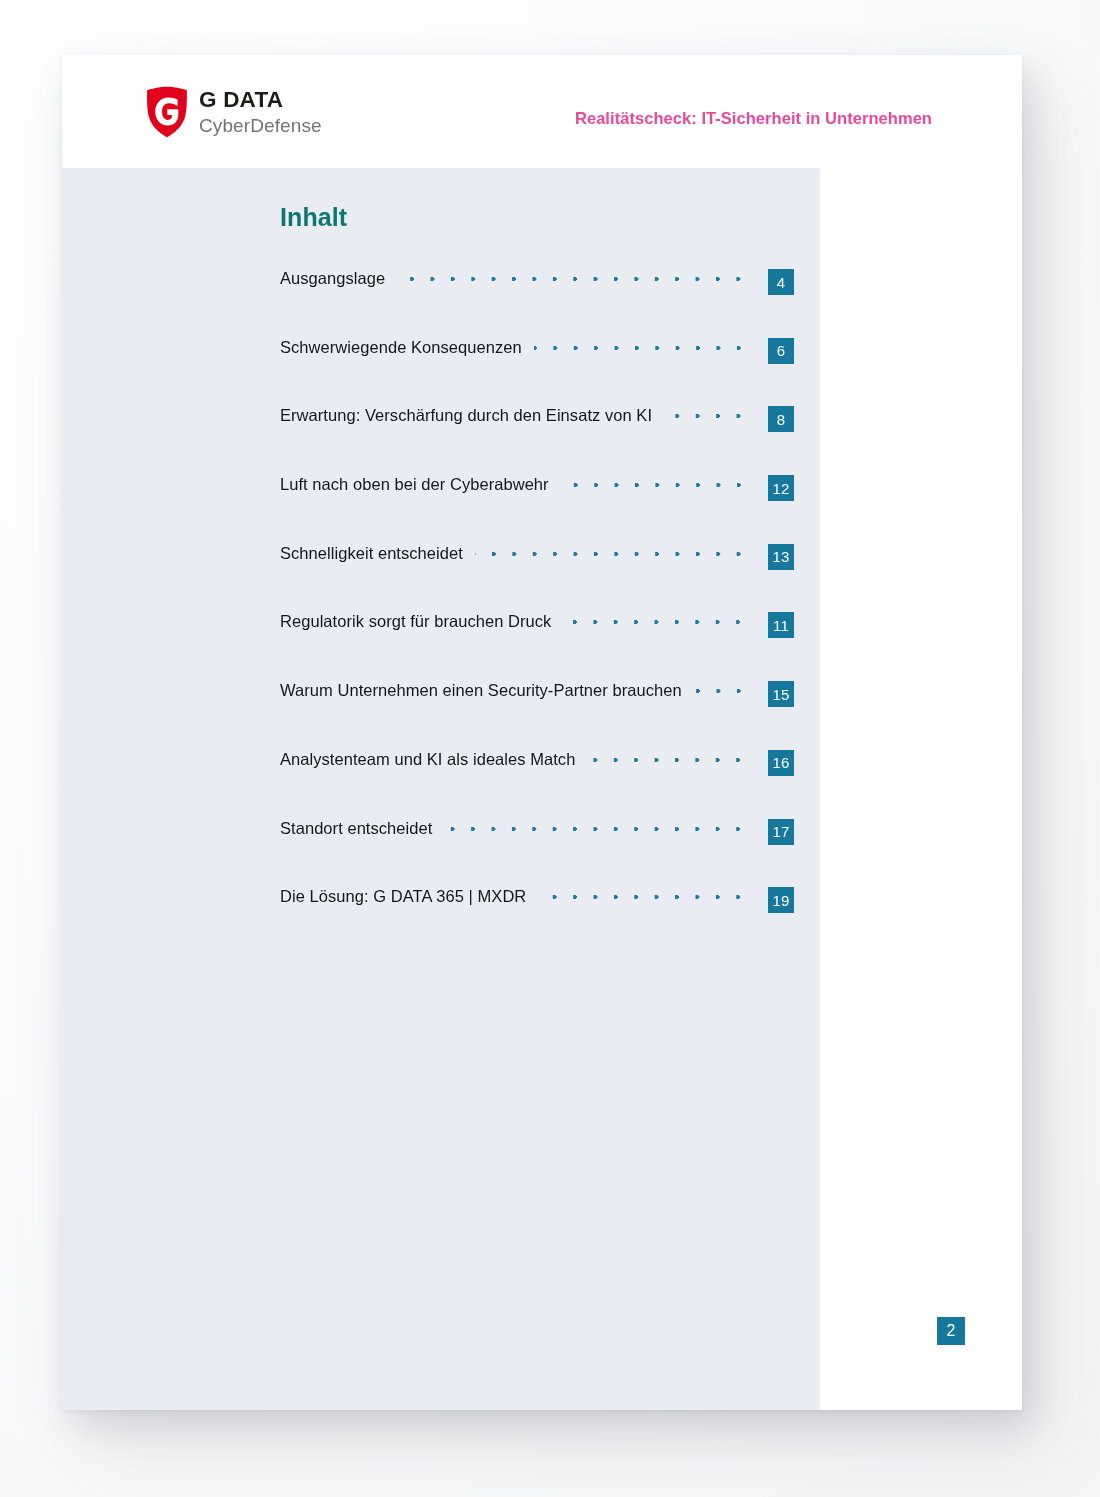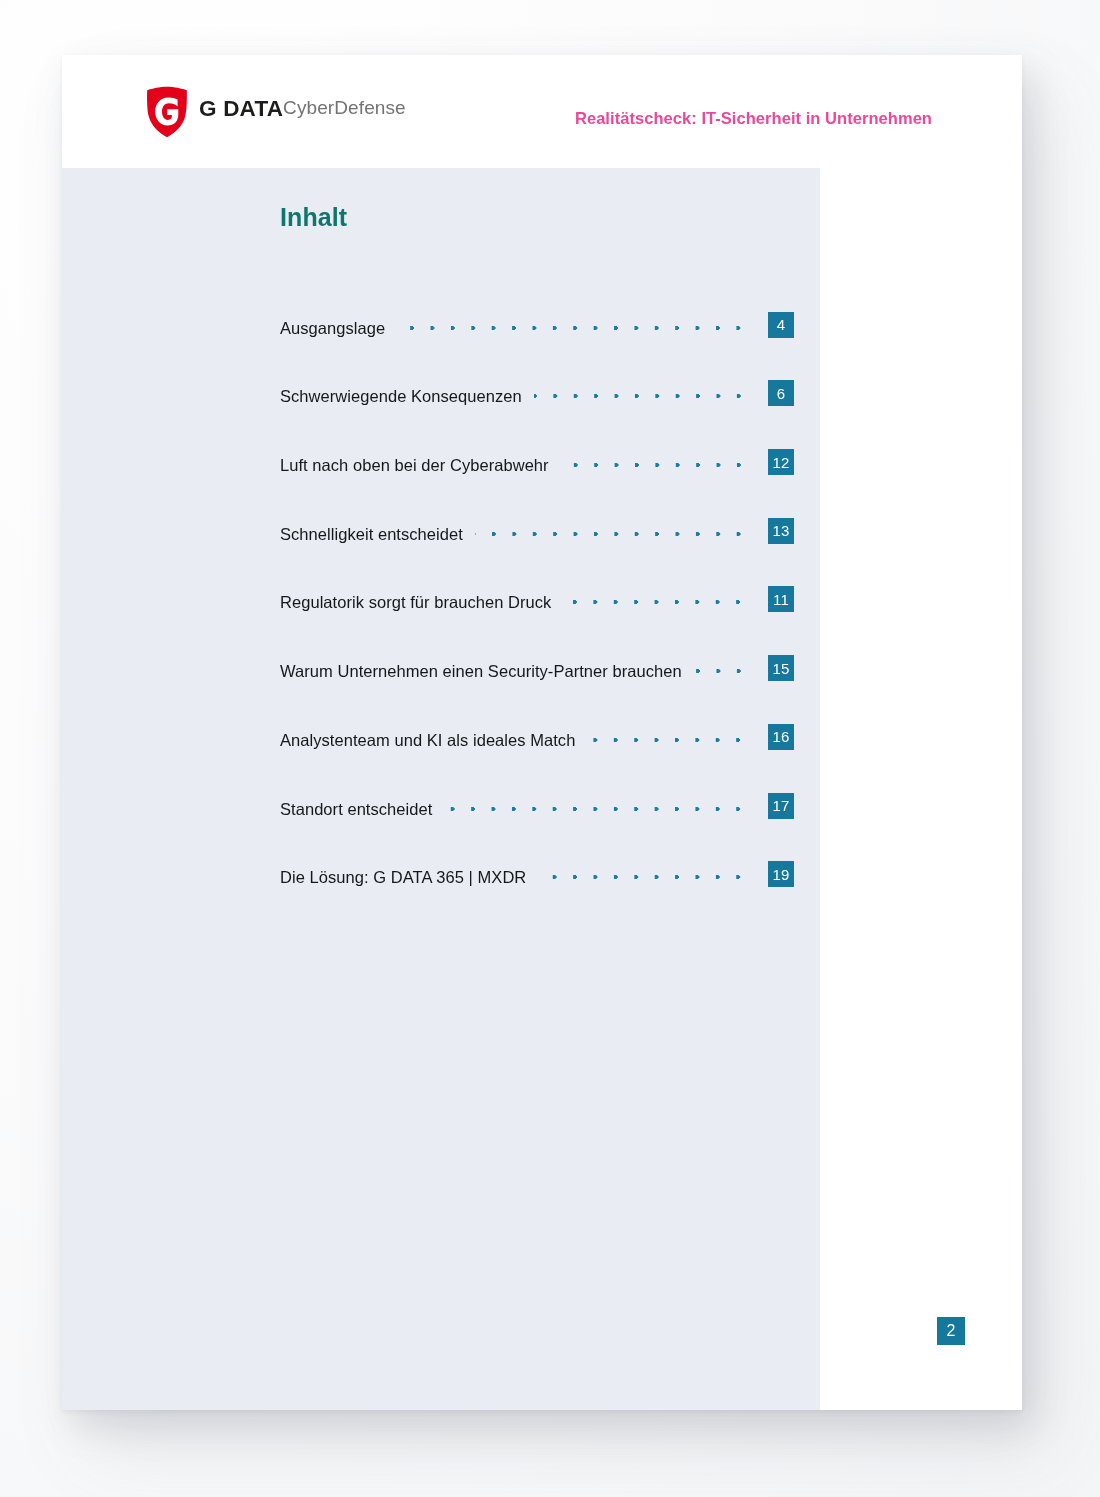--- a/index.html
+++ b/index.html
@@ -55,20 +55,21 @@
     align-items: center;
     gap: 11px;
   }
   .logo-shield {
     width: 42px;
     height: 52px;
     display: block;
   }
   .logo-words {
     display: flex;
+    flex-direction: column;
     justify-content: center;
     line-height: 1;
   }
   .logo-name {
     font-size: 22.5px;
     font-weight: bold;
     letter-spacing: 0.2px;
     color: #1d1d1b;
     margin-bottom: 5px;
   }
@@ -113,21 +114,21 @@
   .toc-list {
     position: absolute;
     left: 218px;
     top: 214px;
     width: 514px;
   }
 
   .toc-row {
     height: 68.7px;
     display: flex;
-    align-items: flex-end;
+    align-items: flex-start;
     gap: 5px;
   }
   .toc-label {
     font-size: 16.5px;
     color: #15171a;
     white-space: nowrap;
     letter-spacing: 0.05px;
     flex: 0 0 auto;
   }
   .toc-dots {
@@ -203,20 +204,25 @@
       <span class="toc-dots"></span>
       <span class="toc-page">4</span>
     </div>
 
     <div class="toc-row">
       <span class="toc-label">Schwerwiegende Konsequenzen</span>
       <span class="toc-dots"></span>
       <span class="toc-page">6</span>
     </div>
 
+    <div class="toc-row">
+      <span class="toc-label">Erwartung: Verschärfung durch den Einsatz von KI</span>
+      <span class="toc-dots"></span>
+      <span class="toc-page">8</span>
+    </div>
 
 
     <div class="toc-row">
       <span class="toc-label">Luft nach oben bei der Cyberabwehr</span>
       <span class="toc-dots"></span>
       <span class="toc-page">12</span>
     </div>
 
     <div class="toc-row">
       <span class="toc-label">Schnelligkeit entscheidet</span>

